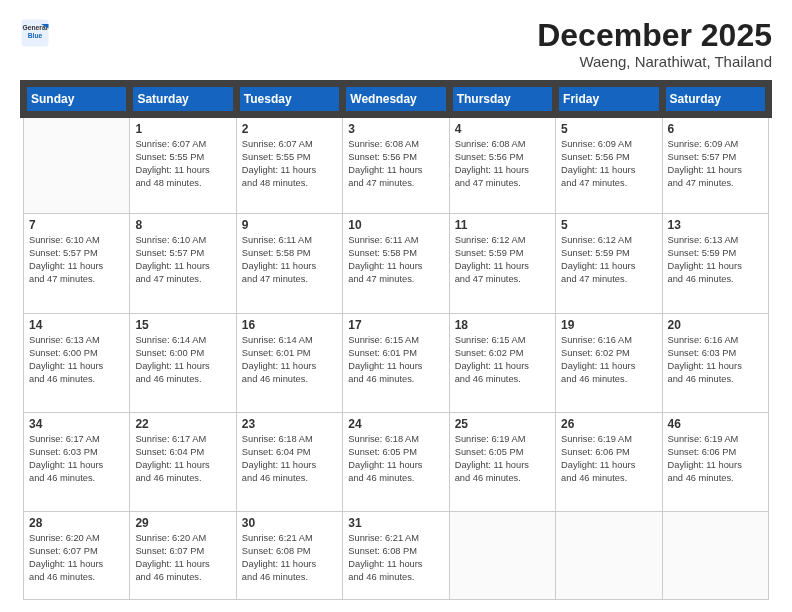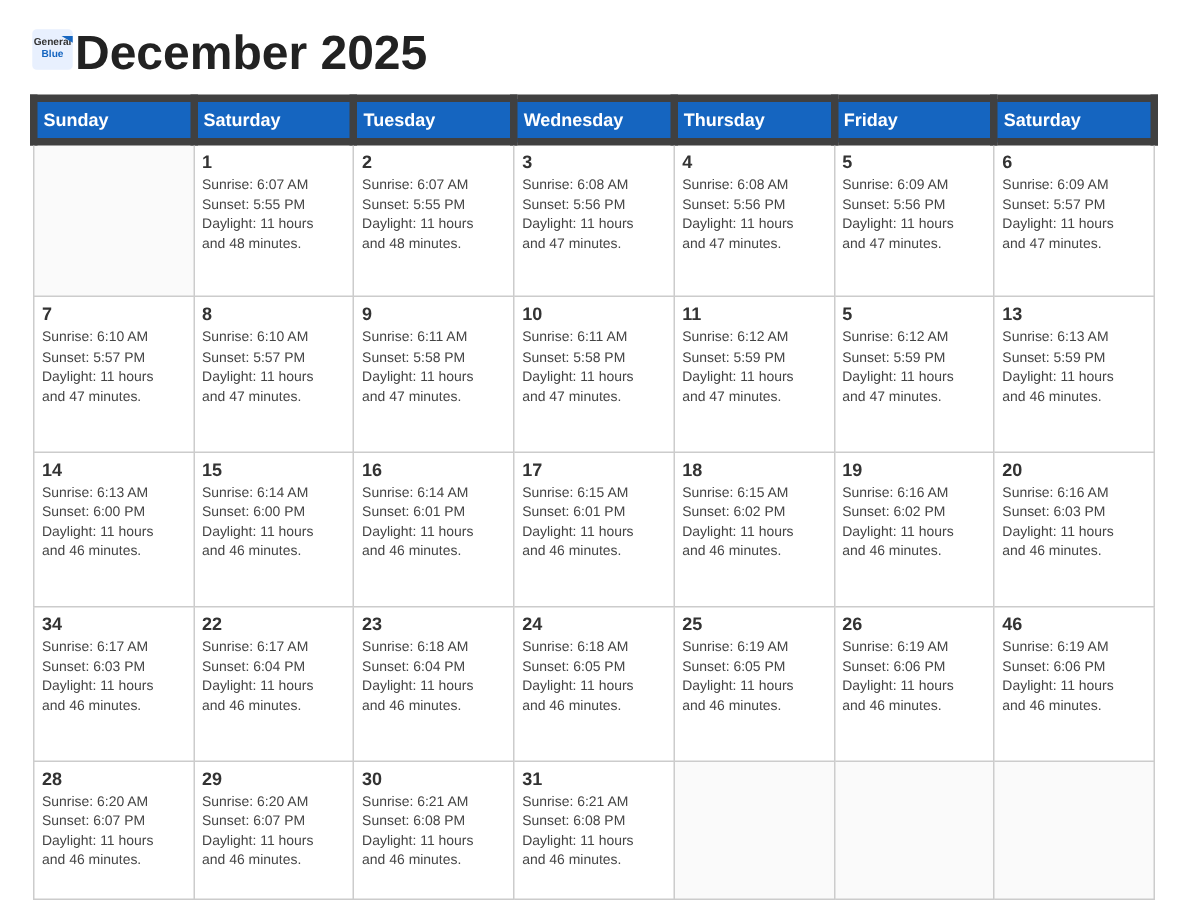--- a/index.html
+++ b/index.html
@@ -12,20 +12,21 @@
     }
     .page {
       width: 792px;
       height: 612px;
       padding: 18px 20px 12px 20px;
       display: flex;
       flex-direction: column;
     }
     .header {
       display: flex;
+      justify-content: space-between;
       align-items: flex-start;
       margin-bottom: 10px;
     }
     .logo {
       display: flex;
       align-items: center;
       gap: 4px;
     }
     .logo-icon {
       width: 30px;
@@ -51,21 +52,21 @@
       width: 100%;
       table-layout: fixed;
     }
     .calendar th {
       background-color: #1565c0;
       color: #fff;
       font-size: 12px;
       font-weight: bold;
       padding: 5px 4px;
       text-align: left;
-      border: 5px solid #404040;
+      border: 7px solid #404040;
     }
     .calendar td {
       border: 1px solid #ccc;
       vertical-align: top;
       padding: 4px 5px;
       font-size: 9.5px;
       color: #333;
       height: 88px;
     }
     .day-num {
@@ -94,20 +95,21 @@
     <div class="logo">
       <svg class="logo-icon" viewBox="0 0 40 40">
         <rect x="2" y="2" width="36" height="36" rx="4" fill="#e8f0fe"></rect>
         <text x="20" y="16" text-anchor="middle" font-size="9" font-weight="bold" fill="#333" font-family="Arial">General</text>
         <text x="20" y="27" text-anchor="middle" font-size="9" font-weight="bold" fill="#1565c0" font-family="Arial">Blue</text>
         <polygon points="28,8 38,14 38,8" fill="#1565c0"></polygon>
       </svg>
     </div>
     <div class="title-block">
       <div class="month-title">December 2025</div>
+      <div class="location">Waeng, Narathiwat, Thailand</div>
     </div>
   </div>
 
   <table class="calendar">
     <thead>
       <tr>
       <th>Sunday</th>
           <th>Saturday</th>
           <th>Tuesday</th>
           <th>Wednesday</th>

